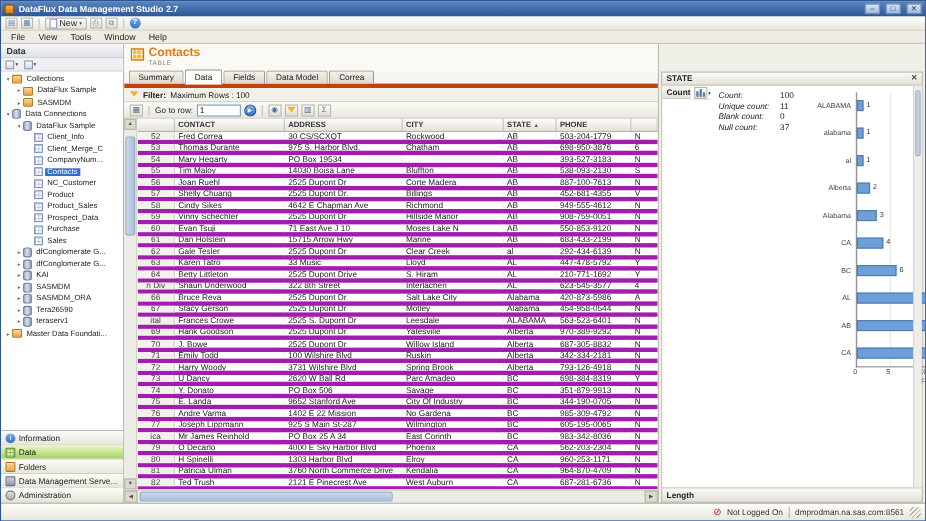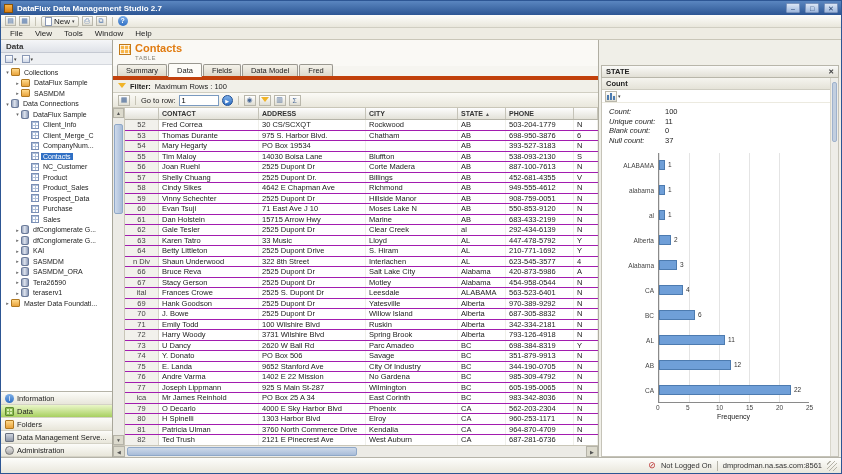--- a/index.html
+++ b/index.html
@@ -100,40 +100,40 @@
   .varrow { height:10px; background:#dcdacd; border:1px solid #b5b3a8; font-size:5px; color:#555; text-align:center; line-height:9px; }
   .vtrack { flex:1; position:relative; }
   .vthumb { position:absolute; left:1px; top:6px; width:9px; height:90px; border-radius:2px;
     background:linear-gradient(90deg,#cdd9ea,#a8bcd8); border:1px solid #8fa8c8; }
   .grid { flex:1; display:flex; flex-direction:column; background:#fff; min-width:0; overflow:hidden; }
   .grid-header { display:flex; height:12px; background:linear-gradient(#fdfdfd,#e3e1d8); border-bottom:1px solid #b5b3a8; }
   .hcell { display:flex; align-items:center; gap:2px; padding:0 3px; font-size:7px; font-weight:bold; color:#333;
     border-right:1px solid #c5c3b8; overflow:hidden; white-space:nowrap; }
   .sort { font-size:5px; color:#555; }
   .grid-body { flex:1; overflow:hidden; }
-  .grow { display:flex; height:10.5px; border-bottom:1px solid #a21caf; }
+  .grow { display:flex; height:10.5px; border-bottom:4px solid #a21caf; }
   .cell { display:flex; align-items:center; padding:0 3px; font-size:7.5px; border-right:1px solid #efefea;
     overflow:hidden; white-space:nowrap; }
   .numc { background:#f2f1ec; border-right:1px solid #d5d3c8; justify-content:center; color:#444; }
   .c0 { width:34px; flex:0 0 34px; } .c1 { width:100px; flex:0 0 100px; } .c2 { width:107px; flex:0 0 107px; }
   .c3 { width:92px; flex:0 0 92px; } .c4 { width:48px; flex:0 0 48px; } .c5 { width:68px; flex:0 0 68px; }
   .c6 { flex:1; }
   .hscroll { height:12px; display:flex; background:#ecebe6; border-top:1px solid #c9c6b8; align-items:stretch; }
   .harrow { width:12px; background:#dcdacd; border:1px solid #b5b3a8; font-size:5px; color:#555; text-align:center; line-height:10px; }
   .htrack { flex:1; position:relative; }
   .hthumb { position:absolute; top:1px; left:2px; height:9px; width:230px; border-radius:2px;
     background:linear-gradient(#cdd9ea,#a8bcd8); border:1px solid #8fa8c8; }
 
   
   .right-panel { width:242px; display:flex; flex-direction:column; background:#f0efe8; padding:0 2px; }
   .right-gap { height:25px; }
   .panel-title { height:13px; display:flex; align-items:center; justify-content:space-between; padding:0 4px;
     background:linear-gradient(#fafaf8,#e2e0d6); border:1px solid #b8b6aa; font-size:7.5px; font-weight:bold; }
   .panel-close { font-size:7px; color:#444; line-height:7px; }
-  .panel-body { flex:1; background:#fff; border:1px solid #c5c3b8; border-top:none; display:flex; flex-direction:column; position:relative; min-height:0; }
+  .panel-body { flex:1; background:#fff; border:1px solid #c5c3b8; border-top:none; display:flex; flex-direction:row; position:relative; min-height:0; }
   .section-header { height:12px; display:flex; align-items:center; padding-left:4px; font-size:7.5px; font-weight:bold;
     background:linear-gradient(#f5f4ef,#e5e3d8); border-bottom:1px solid #cfcdc2; }
   .panel-toolbar { height:13px; display:flex; align-items:center; gap:1px; padding-left:3px; border-bottom:1px solid #eceae0; }
   .stats { padding:4px 0 2px 7px; font-size:7.5px; line-height:9.5px; }
   .stat-row { display:flex; }
   .stat-label { width:56px;font-style:italic; }
   .chart { margin:6px 4px 0 7px; }
   .chart-body { display:flex; }
   .chart-labels { width:49px; }
   .chart-label { height:25px; line-height:25px; text-align:right; padding-right:4px; font-size:6.5px; color:#444;
@@ -355,21 +355,21 @@
         <span>
           <div class="main-title">Contacts</div>
           <div class="main-subtitle">TABLE</div>
         </span>
       </div>
       <div class="tabs" id="tabs">
           <div class="tab">Summary</div>
           <div class="tab active">Data</div>
           <div class="tab">Fields</div>
           <div class="tab">Data Model</div>
-          <div class="tab">Fred</div>
+          <div class="tab">Correa</div>
         </div>
       <div class="filterbar">
         <span class="funnel"></span>
         <span class="filter-label">Filter:</span>
         <span>Maximum Rows : 100</span>
       </div>
       <div class="grid-toolbar">
         <span class="gicon">▦</span>
         <span class="tbsep"></span>
         <span>Go to row:</span>
@@ -773,20 +773,21 @@
               <span style="left: 88px;">15</span>
               <span style="left: 118px;">20</span>
               <span style="left: 148px;">25</span>
             </div>
           <div class="chart-xlabel">Frequency</div>
         </div>
         <div class="rscroll">
             <div class="rthumb"></div>
           </div>
       </div>
+      <div class="collapsed-panel">Length</div>
     </div>
   </div>
 
   <div class="statusbar">
     <span class="status-spacer"></span>
     <span class="nolog-icon">⊘</span>
     <span>Not Logged On</span>
     <span class="ssep"></span>
     <span>dmprodman.na.sas.com:8561</span>
     <span class="grip"></span>

